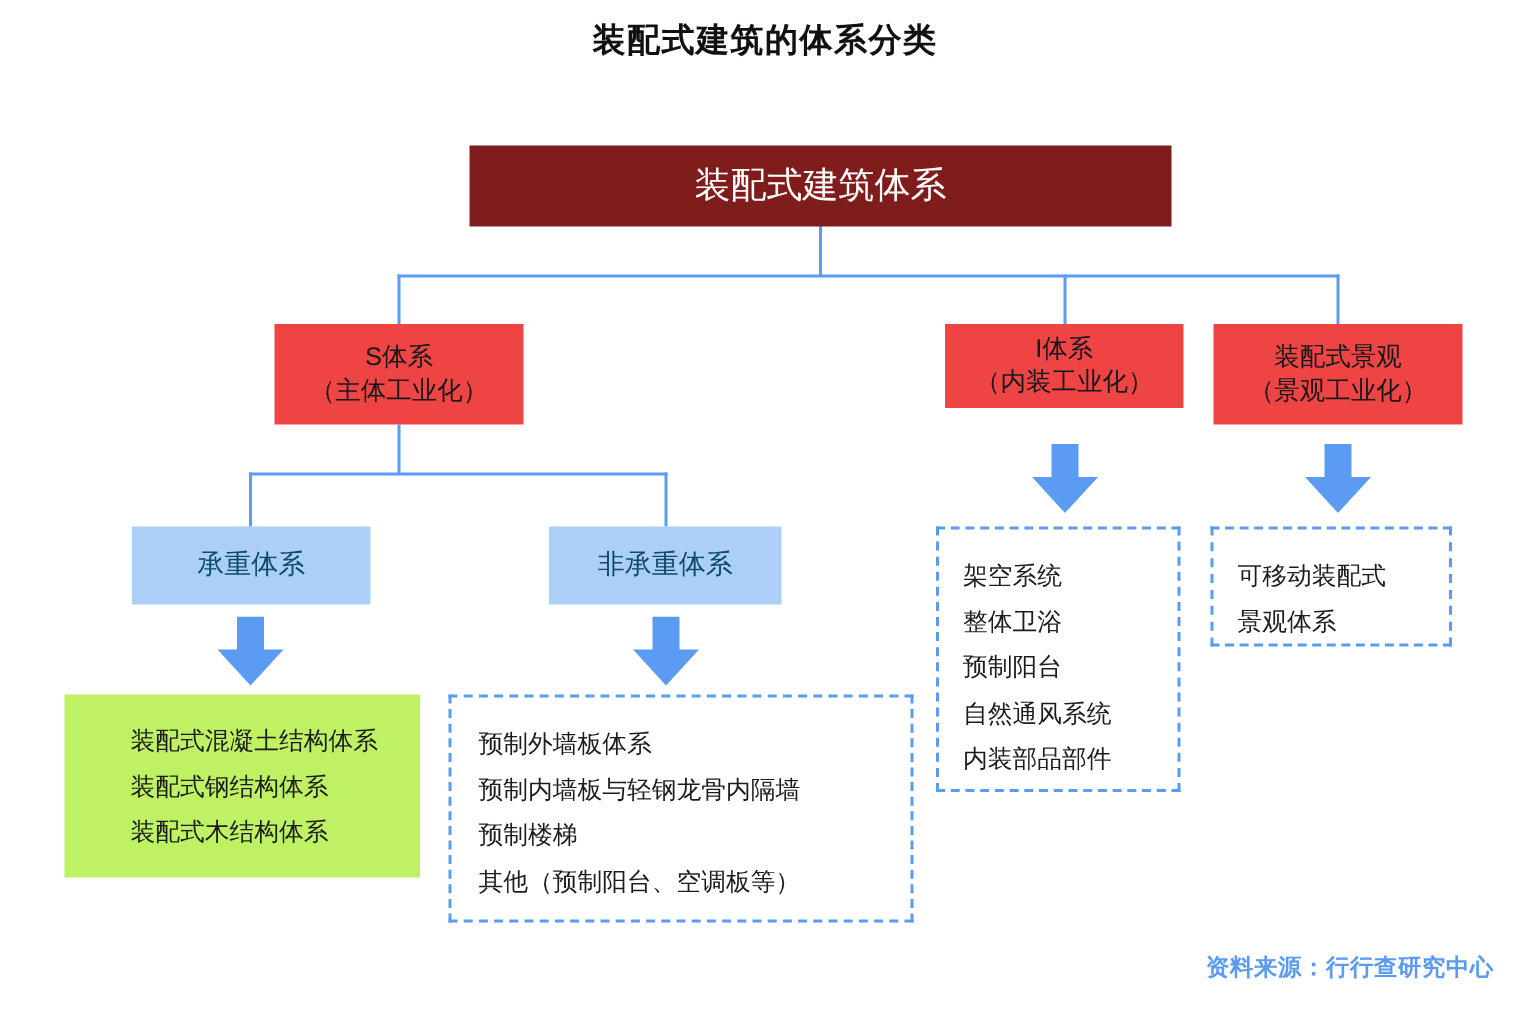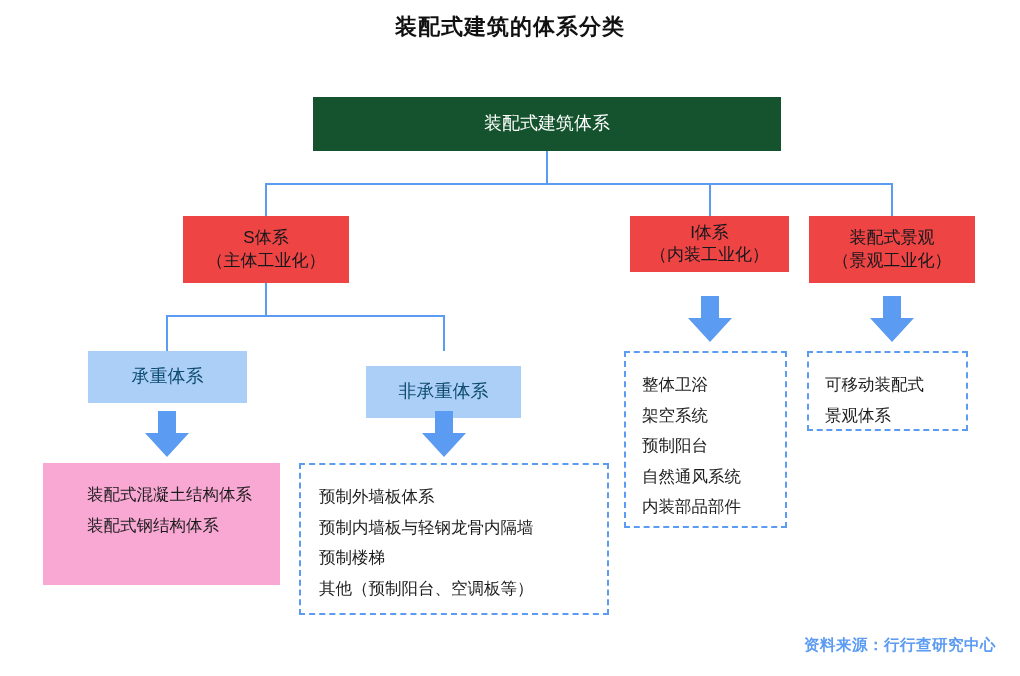--- a/index.html
+++ b/index.html
@@ -36,43 +36,43 @@
   
   .node {
     display: flex;
     align-items: center;
     justify-content: center;
     text-align: center;
     line-height: 1.32;
     font-size: 17px;
   }
   .node-root {
-    background: #14532d;
+    background: #7f1d1d;
     color: #ffffff;
-    font-size: 18px;
+    font-size: 24px;
   }
   .node-lv2 {
     background: #ef4444;
     color: #14181d;
   }
   .node-lv3 {
     background: #ACCFF7;
     color: #0c4a6e;
     font-size: 18px;
   }
 
   
   .panel {
     padding: 16px 18px;
     font-size: 16.5px;
     line-height: 1.85;
     color: #1c1c1c;
   }
   .panel-gray {
-    background: #f9a8d4;
+    background: #bef264;
     border: none;
     padding-left: 44px;
   }
   .panel-dashed {
     background: #ffffff;
     border: 2px dashed #5B9BF2;
   }
   .panel .row { white-space: nowrap; }
 
   
@@ -141,21 +141,21 @@
     <div>
       <div>装配式景观</div>
       <div>（景观工业化）</div>
     </div>
   </div>
 
   <div class="abs node node-lv3" style="left:88px; top:351px; width:159px; height:52px;">
     <span>承重体系</span>
   </div>
 
-  <div class="abs node node-lv3" style="left:366px; top:366px; width:155px; height:52px;">
+  <div class="abs node node-lv3" style="left:366px; top:351px; width:155px; height:52px;">
     <span>非承重体系</span>
   </div>
 
   <div class="abs arrow-down" style="left:145px; top:411px;">
     <svg viewBox="0 0 44 46" preserveAspectRatio="none" aria-hidden="true">
       <polygon points="13,0 31,0 31,22 44,22 22,46 0,22 13,22" fill="#5B9BF2"></polygon>
     </svg>
   </div>
   <div class="abs arrow-down" style="left:422px; top:411px;">
     <svg viewBox="0 0 44 46" preserveAspectRatio="none" aria-hidden="true">
@@ -169,32 +169,33 @@
   </div>
   <div class="abs arrow-down" style="left:870px; top:296px;">
     <svg viewBox="0 0 44 46" preserveAspectRatio="none" aria-hidden="true">
       <polygon points="13,0 31,0 31,22 44,22 22,46 0,22 13,22" fill="#5B9BF2"></polygon>
     </svg>
   </div>
 
   <div class="abs panel panel-gray" style="left:43px; top:463px; width:237px; height:122px;">
     <div class="row">装配式混凝土结构体系</div>
     <div class="row">装配式钢结构体系</div>
+    <div class="row">装配式木结构体系</div>
   </div>
 
   <div class="abs panel panel-dashed" style="left:299px; top:463px; width:310px; height:152px;">
     <div class="row">预制外墙板体系</div>
     <div class="row">预制内墙板与轻钢龙骨内隔墙</div>
     <div class="row">预制楼梯</div>
     <div class="row">其他（预制阳台、空调板等）</div>
   </div>
 
   <div class="abs panel panel-dashed" style="left:624px; top:351px; width:163px; height:177px; padding-left:16px;">
+    <div class="row">架空系统</div>
     <div class="row">整体卫浴</div>
-    <div class="row">架空系统</div>
     <div class="row">预制阳台</div>
     <div class="row">自然通风系统</div>
     <div class="row">内装部品部件</div>
   </div>
 
   <div class="abs panel panel-dashed" style="left:807px; top:351px; width:161px; height:80px; padding-left:16px;">
     <div class="row">可移动装配式</div>
     <div class="row">景观体系</div>
   </div>
 

